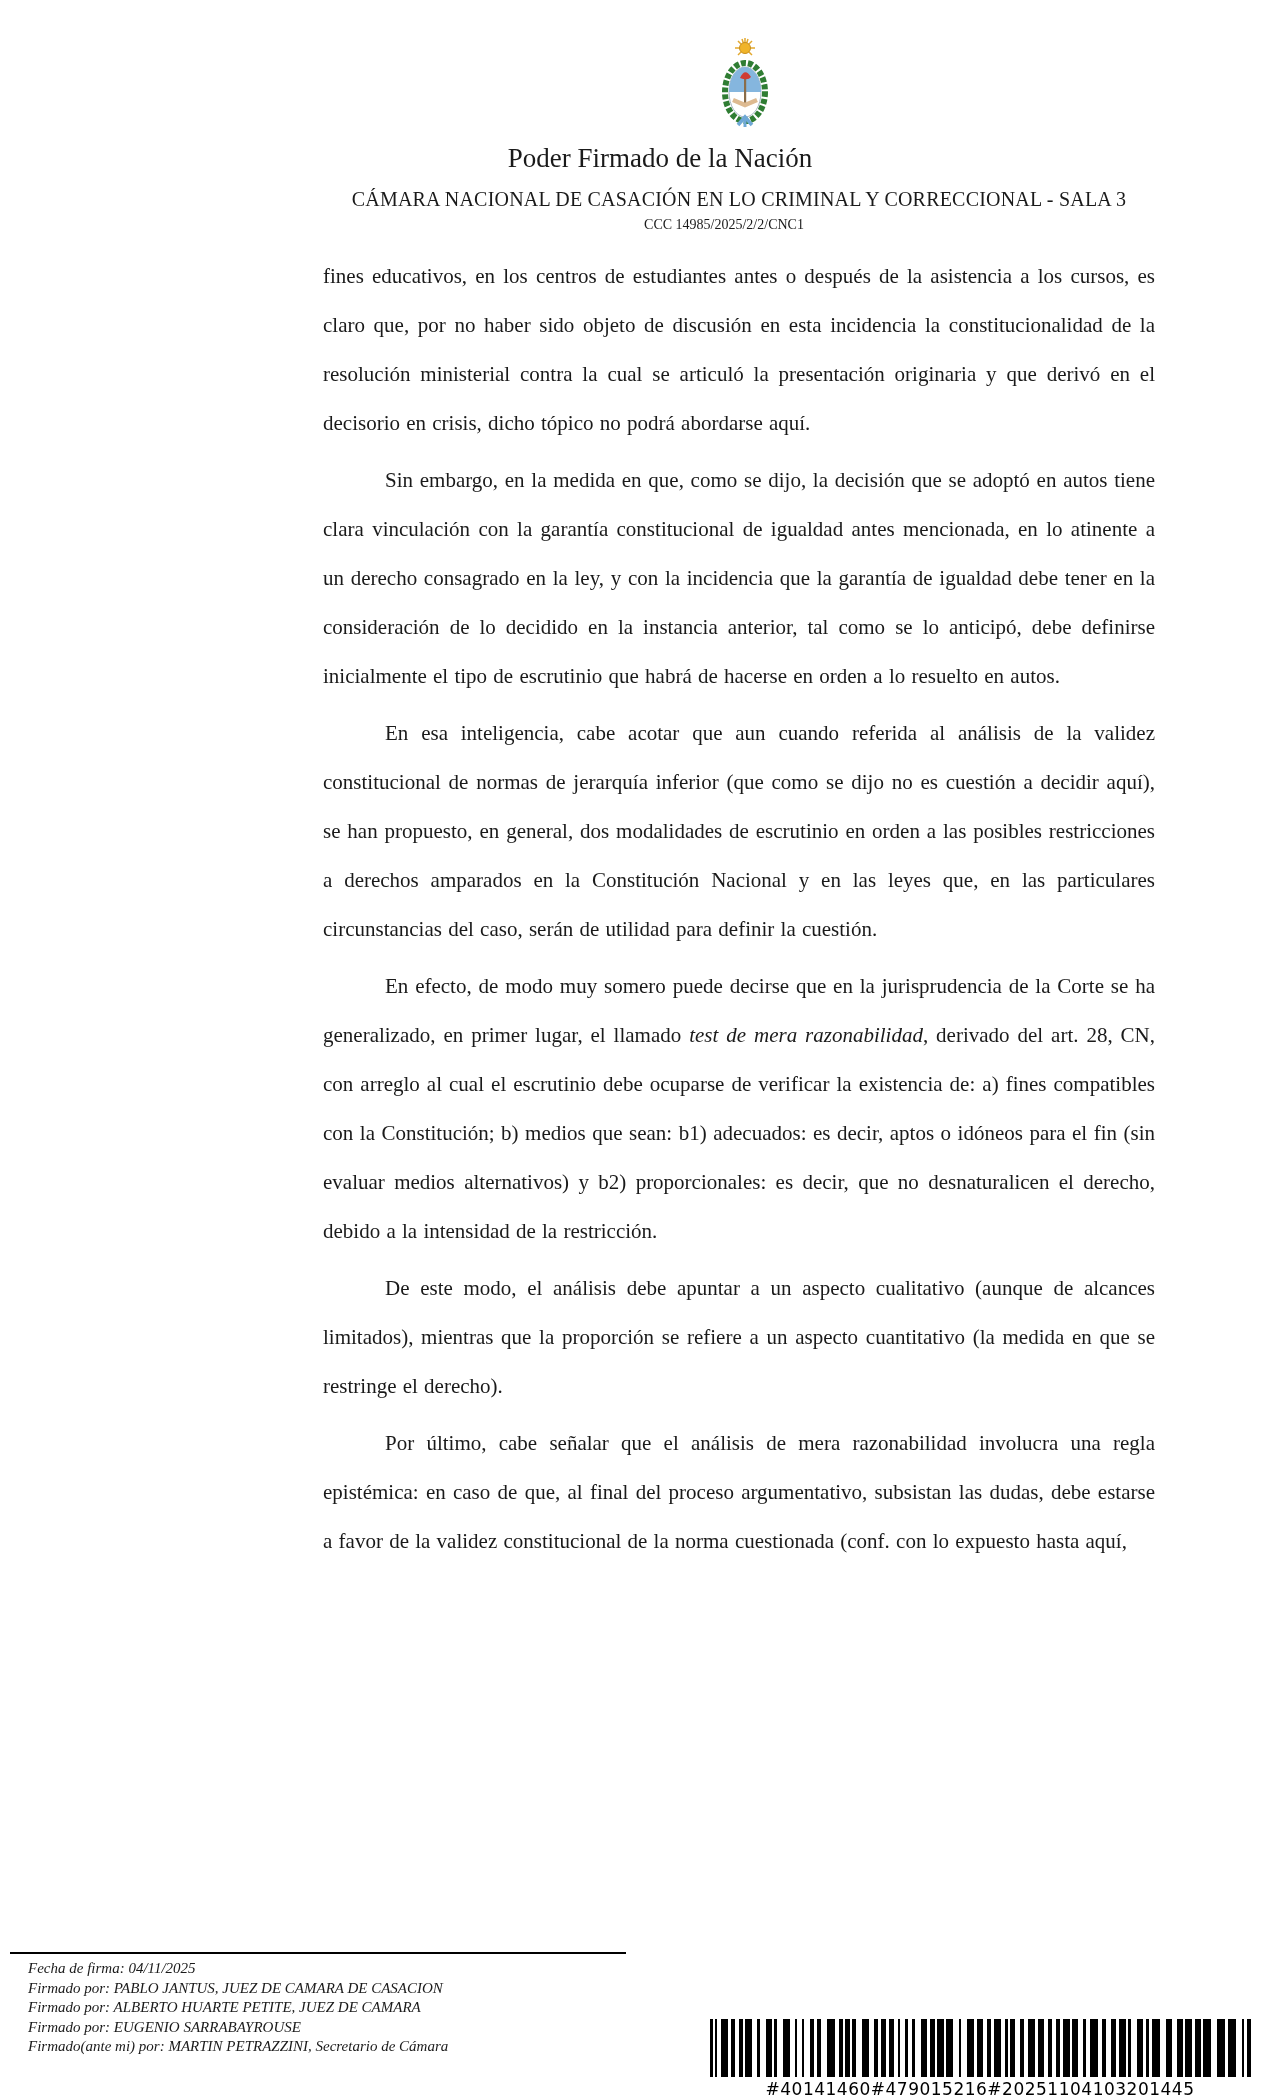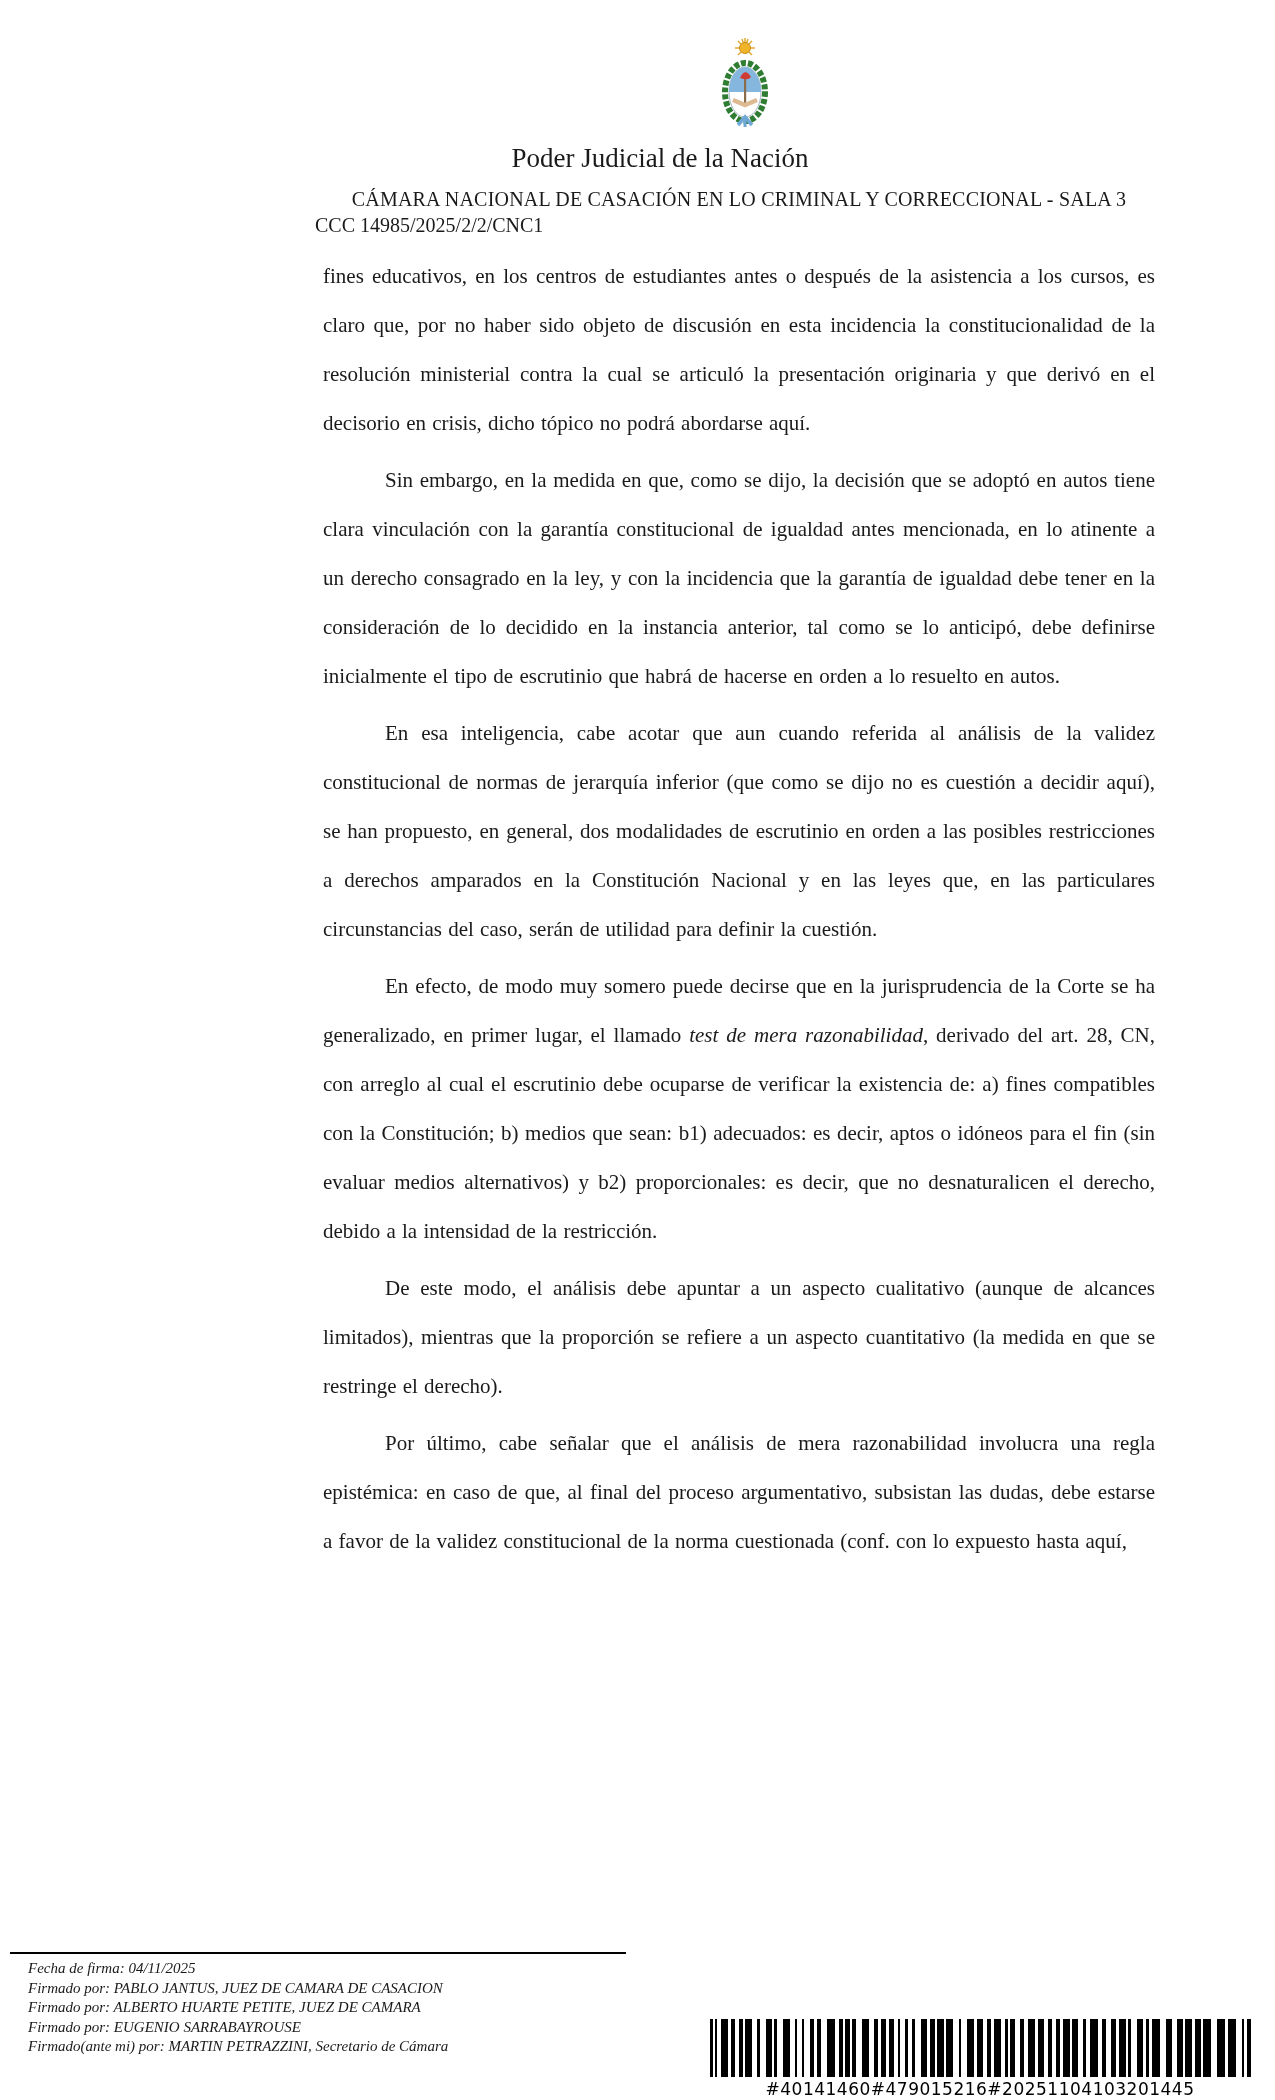--- a/index.html
+++ b/index.html
@@ -40,22 +40,22 @@
     font-size: 20px;
     line-height: 22px;
     letter-spacing: 0.2px;
     white-space: nowrap;
   }
   .case-number {
     position: absolute;
     left: 315px;
     top: 214px;
     width: 818px;
-    text-align: left;
-    font-size: 20px;
+    text-align: center;
+    font-size: 14px;
     line-height: 22px;
   }
 
   
   .doc-body {
     position: absolute;
     left: 315px;
     top: 244px;
     width: 848px;
   }
@@ -130,21 +130,21 @@
     <ellipse cx="31" cy="55" rx="20" ry="29" fill="none" stroke="#2F7D33" stroke-width="6" stroke-dasharray="5 2"></ellipse>
     <ellipse cx="31" cy="55" rx="16" ry="25" fill="#ffffff" stroke="#8FA3B5" stroke-width="0.8"></ellipse>
     <path d="M15,55 a16,25 0 0 1 32,0 z" fill="#85B6DE"></path>
     <rect x="30" y="39" width="2.2" height="30" fill="#8A6D4A"></rect>
     <path d="M26,41 q5,-11 11,-1 q-3,4 -11,1 z" fill="#D03B33"></path>
     <path d="M19,63 L31,68 L43,63" stroke="#DDBA91" stroke-width="4.5" fill="none"></path>
     <path d="M24,88 L31,80 L38,88" stroke="#6FA8D6" stroke-width="3.5" fill="none"></path>
     <line x1="31" y1="80" x2="31" y2="90" stroke="#6FA8D6" stroke-width="3"></line>
   </svg>
 
-  <div class="institution">Poder Judicial de la Nación</div>
+  <div class="institution">Poder Firmado de la Nación</div>
   <div class="court-line">CÁMARA NACIONAL DE CASACIÓN EN LO CRIMINAL Y CORRECCIONAL - SALA 3</div>
   <div class="case-number">CCC 14985/2025/2/2/CNC1</div>
 
   <div class="doc-body">
       <p class="para"><span>fines educativos, en los centros de estudiantes antes o después de la asistencia a los cursos, es claro que, por no haber sido objeto de discusión en esta incidencia la constitucionalidad de la resolución ministerial contra la cual se articuló la presentación originaria y que derivó en el decisorio en crisis, dicho tópico no podrá abordarse aquí.</span></p>
       <p class="para indent"><span>Sin embargo, en la medida en que, como se dijo, la decisión que se adoptó en autos tiene clara vinculación con la garantía constitucional de igualdad antes mencionada, en lo atinente a un derecho consagrado en la ley, y con la incidencia que la garantía de igualdad debe tener en la consideración de lo decidido en la instancia anterior, tal como se lo anticipó, debe definirse inicialmente el tipo de escrutinio que habrá de hacerse en orden a lo resuelto en autos.</span></p>
       <p class="para indent"><span>En esa inteligencia, cabe acotar que aun cuando referida al análisis de la validez constitucional de normas de jerarquía inferior (que como se dijo no es cuestión a decidir aquí), se han propuesto, en general, dos modalidades de escrutinio en orden a las posibles restricciones a derechos amparados en la Constitución Nacional y en las leyes que, en las particulares circunstancias del caso, serán de utilidad para definir la cuestión.</span></p>
       <p class="para indent"><span>En efecto, de modo muy somero puede decirse que en la jurisprudencia de la Corte se ha generalizado, en primer lugar, el llamado </span><span class="italic">test de mera razonabilidad</span><span>, derivado del art. 28, CN, con arreglo al cual el escrutinio debe ocuparse de verificar la existencia de: a) fines compatibles con la Constitución; b) medios que sean: b1) adecuados: es decir, aptos o idóneos para el fin (sin evaluar medios alternativos) y b2) proporcionales: es decir, que no desnaturalicen el derecho, debido a la intensidad de la restricción.</span></p>
       <p class="para indent"><span>De este modo, el análisis debe apuntar a un aspecto cualitativo (aunque de alcances limitados), mientras que la proporción se refiere a un aspecto cuantitativo (la medida en que se restringe el derecho).</span></p>
       <p class="para indent"><span>Por último, cabe señalar que el análisis de mera razonabilidad involucra una regla epistémica: en caso de que, al final del proceso argumentativo, subsistan las dudas, debe estarse a favor de la validez constitucional de la norma cuestionada (conf. con lo expuesto hasta aquí,</span></p>

